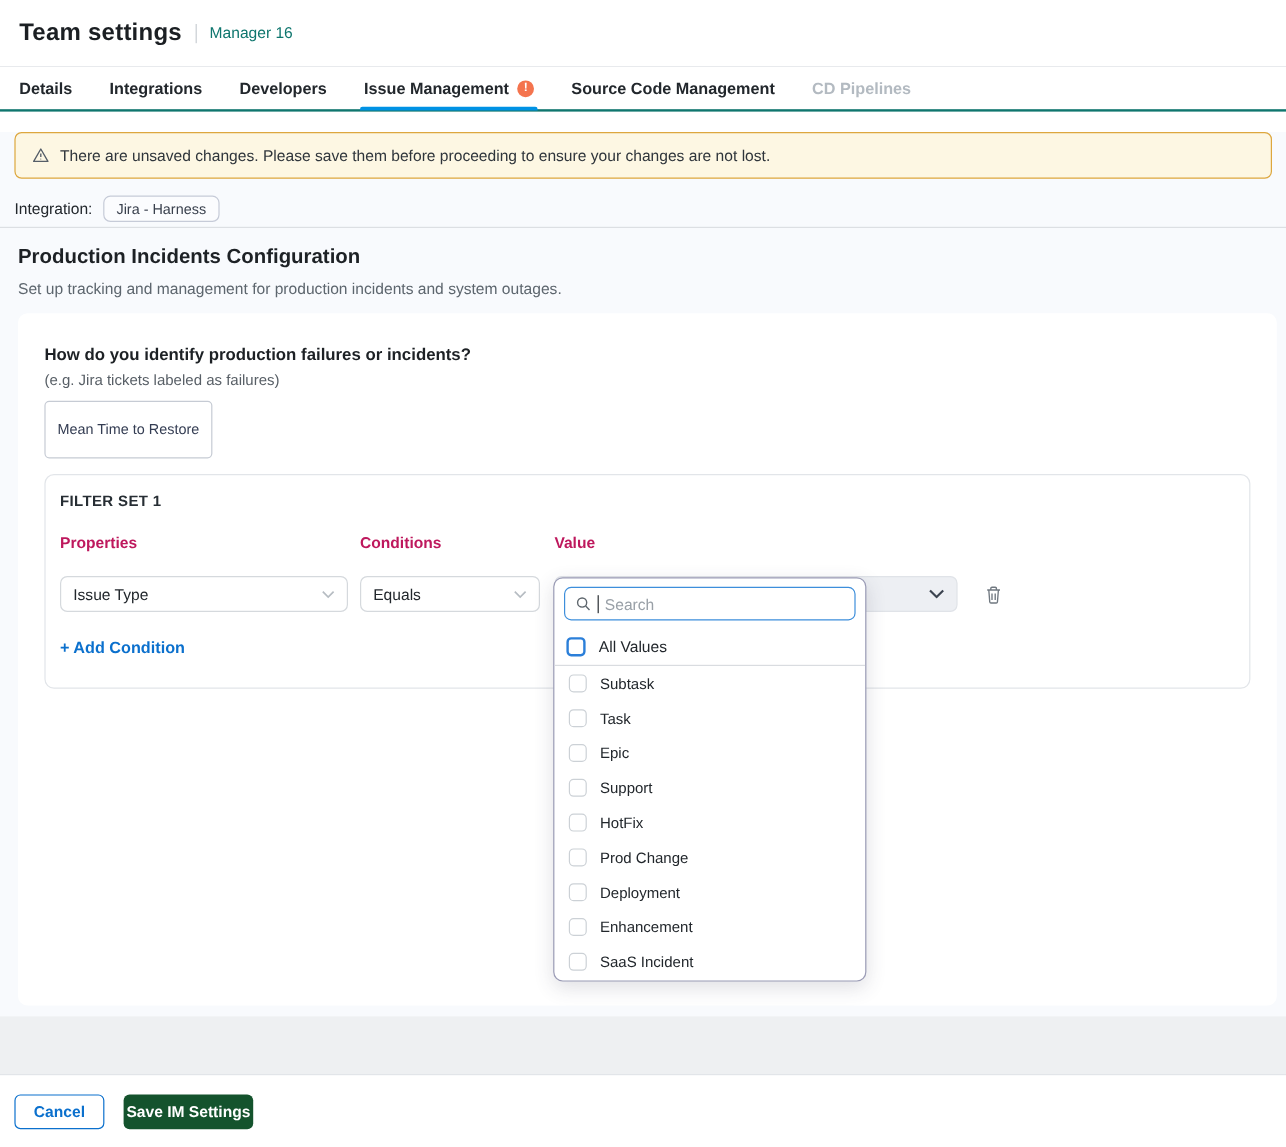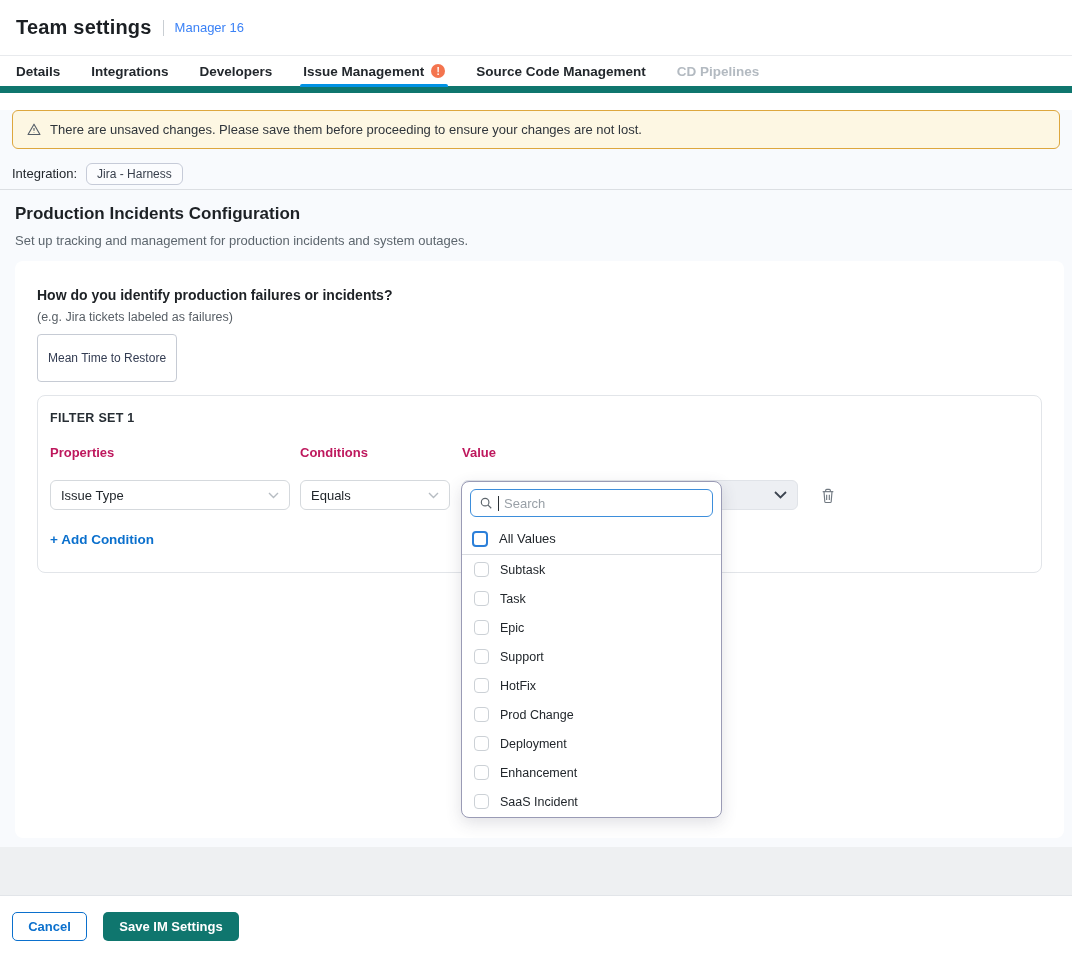--- a/index.html
+++ b/index.html
@@ -7,24 +7,24 @@
   body {
     font-family:"Liberation Sans","DejaVu Sans",sans-serif;
     background:#ffffff; color:#22272c; overflow:hidden; position:relative;
   }
 
   
   .header { height:56px; background:#fff; border-bottom:1px solid #e8eaed;
     display:flex; align-items:center; padding:0 16px; }
   .header .title { font-size:20px; font-weight:bold; color:#1b1f23; letter-spacing:.2px; }
   .header .sep { width:1px; height:16px; background:#c9ced3; margin:0 11px; }
-  .header .subtitle { font-size:13px; color:#3b82f6; }
-
-  
-  .tabs { height:37px; background:#fff; border-bottom:7px solid #0f766e;
+  .header .subtitle { font-size:13px; color:#0f766e; }
+
+  
+  .tabs { height:37px; background:#fff; border-bottom:2px solid #0f766e;
     display:flex; align-items:stretch; padding:0 16px; gap:31px; }
   .tab { display:flex; align-items:center; gap:7px; font-size:13.5px; font-weight:600;
     color:#22272c; position:relative; cursor:pointer; white-space:nowrap; }
   .tab.active::after { content:""; position:absolute; left:-3px; right:-3px; bottom:-1px;
     height:3px; background:#0092e4; border-radius:2px 2px 0 0; }
   .tab.disabled { color:#b3bac1; }
   .badge { width:14px; height:14px; border-radius:50%; background:#f4744e; color:#fff;
     font-size:10px; font-weight:bold; display:flex; align-items:center; justify-content:center; }
 
   
@@ -91,21 +91,21 @@
   .cbx { width:15px; height:15px; border:1.5px solid #ccd1d6; border-radius:4px;
     background:#fff; flex:none; }
 
   
   .gray-band { height:48px; background:#eef0f2; }
   .footer { height:60px; background:#fff; border-top:1px solid #e2e5e9;
     display:flex; align-items:flex-start; padding:16px 0 0 12px; gap:16px; }
   .btn { height:29px; border-radius:5px; font-size:13px; font-weight:bold;
     font-family:inherit; cursor:pointer; }
   .btn-cancel { width:75px; background:#fff; border:1px solid #0b70cd; color:#0b70cd; }
-  .btn-save { width:136px; background:#0f766e; border:none; color:#fff; }
+  .btn-save { width:108px; background:#14532d; border:none; color:#fff; }
 
   svg { display:block; }
 </style>
 </head>
 <body>
 
 <div class="header">
   <span class="title">Team settings</span>
   <span class="sep"></span>
   <span class="subtitle">Manager 16</span>

